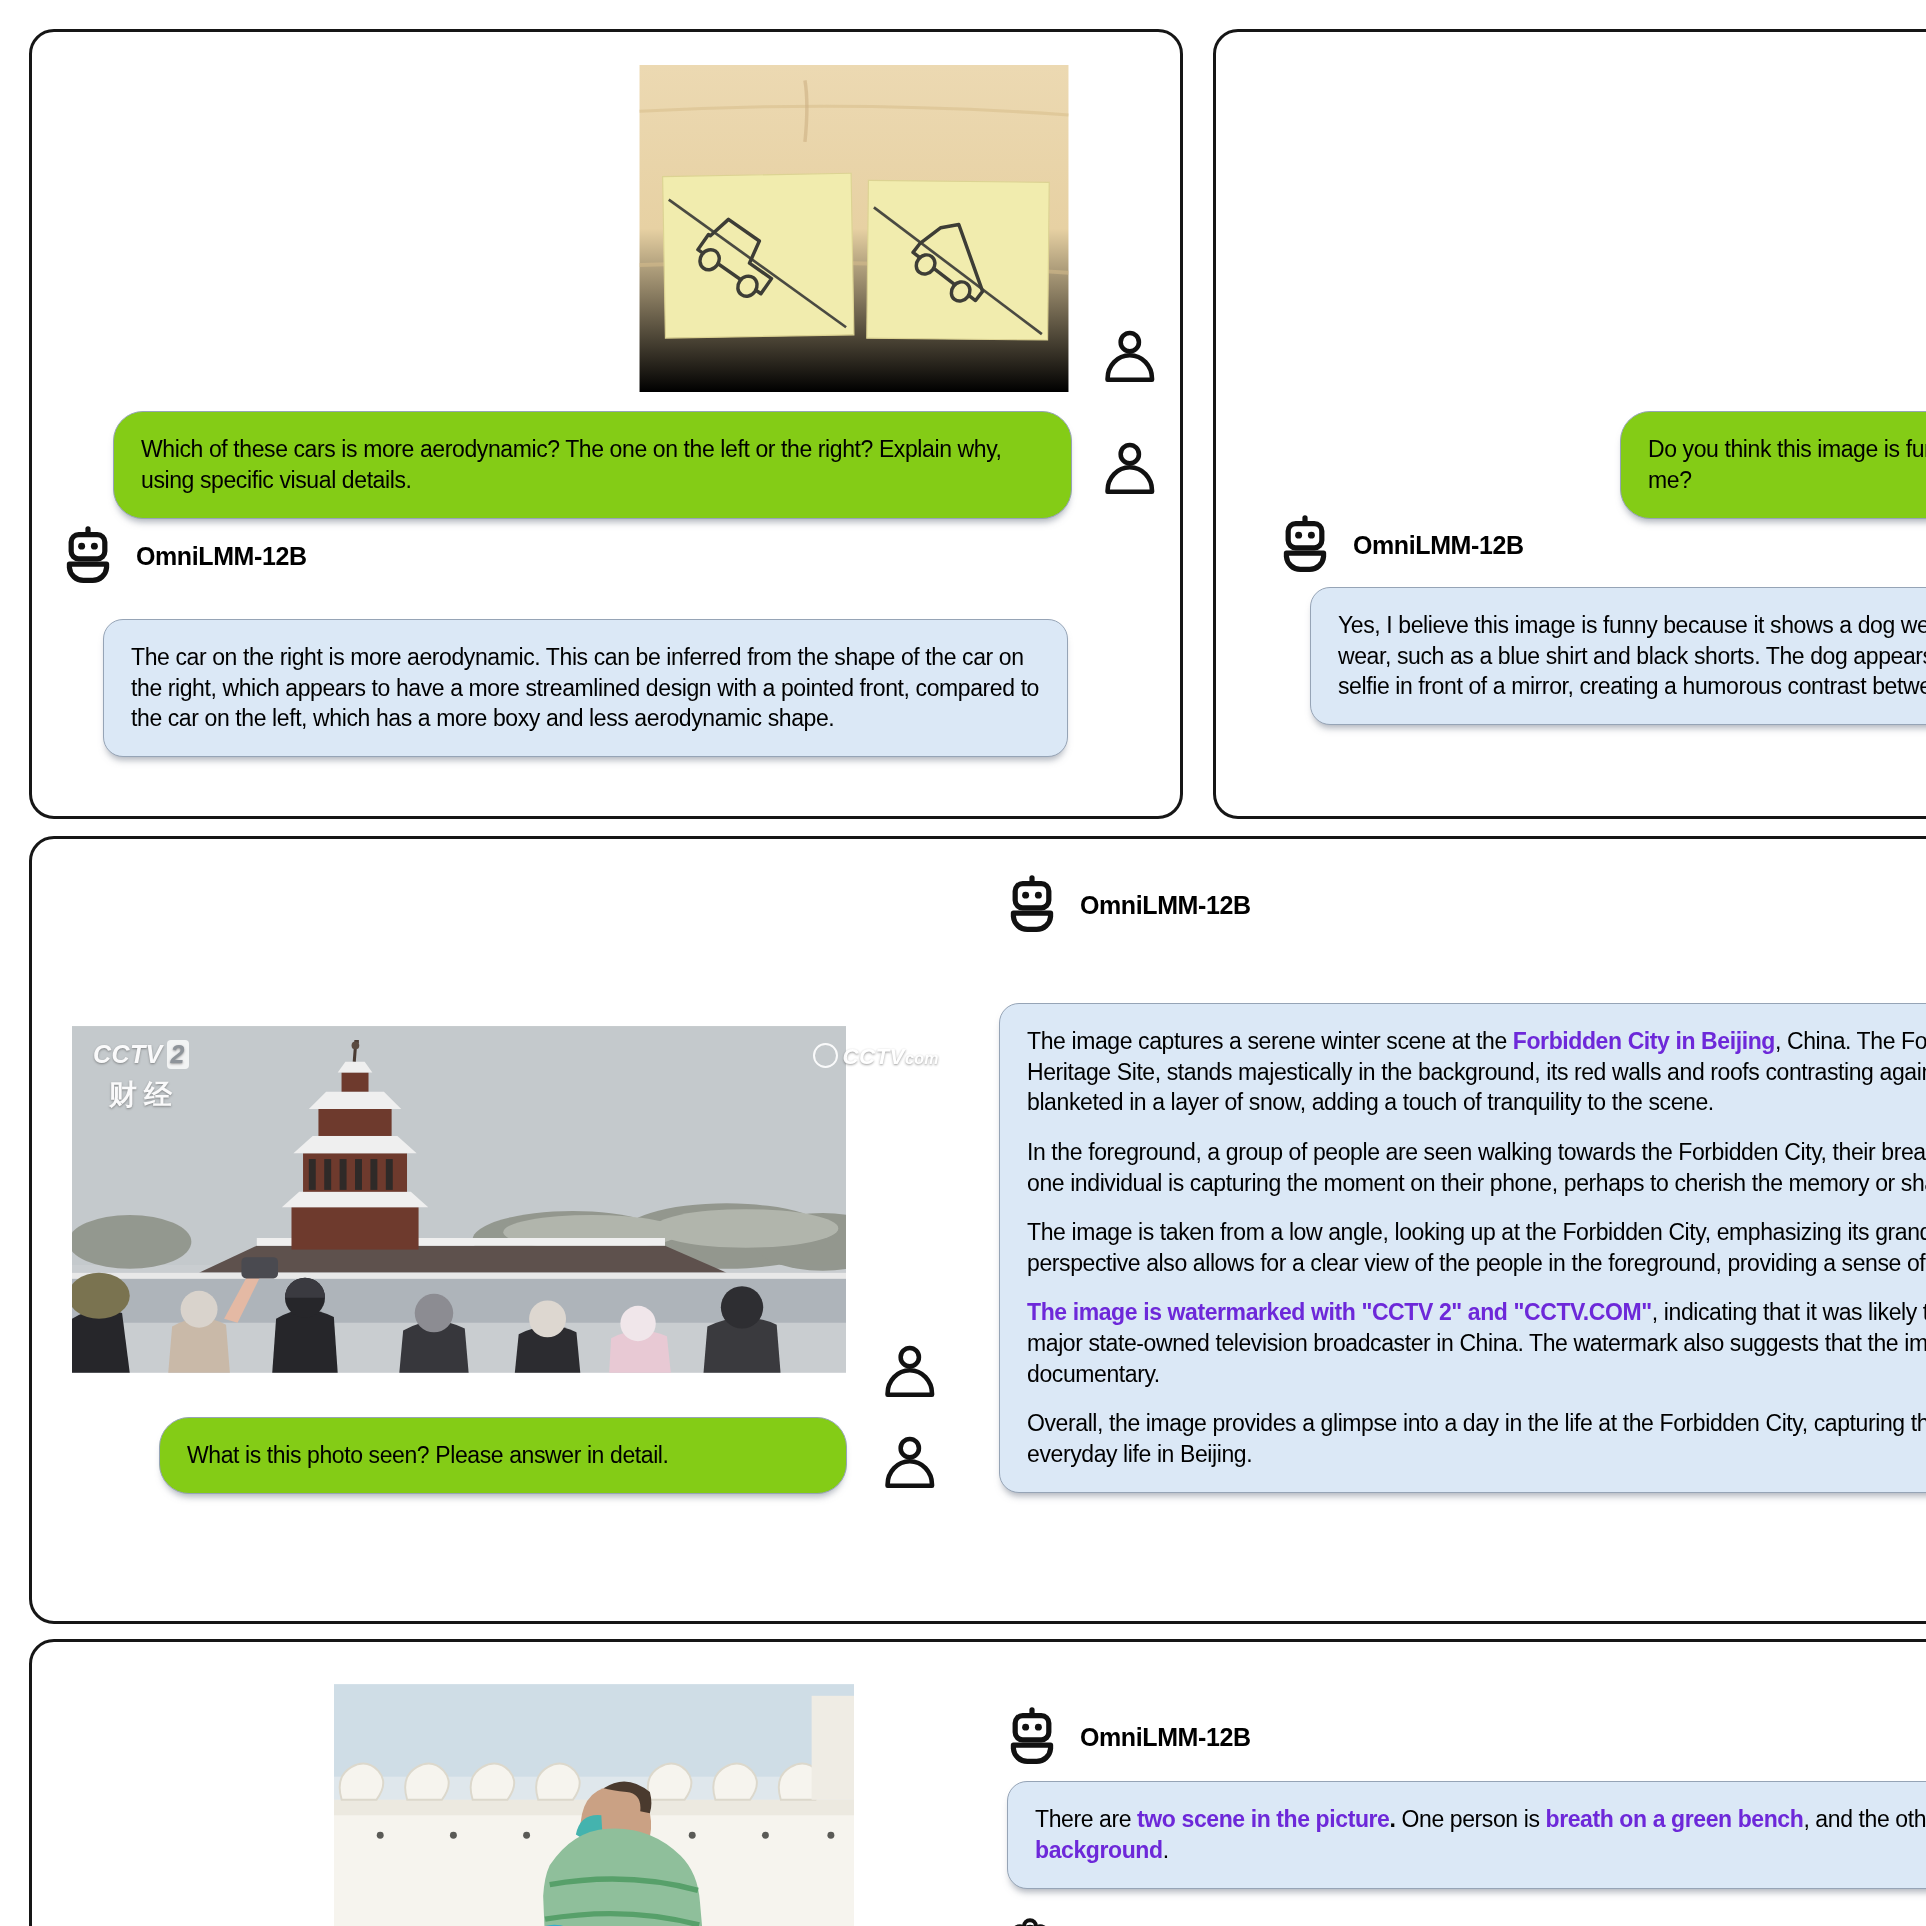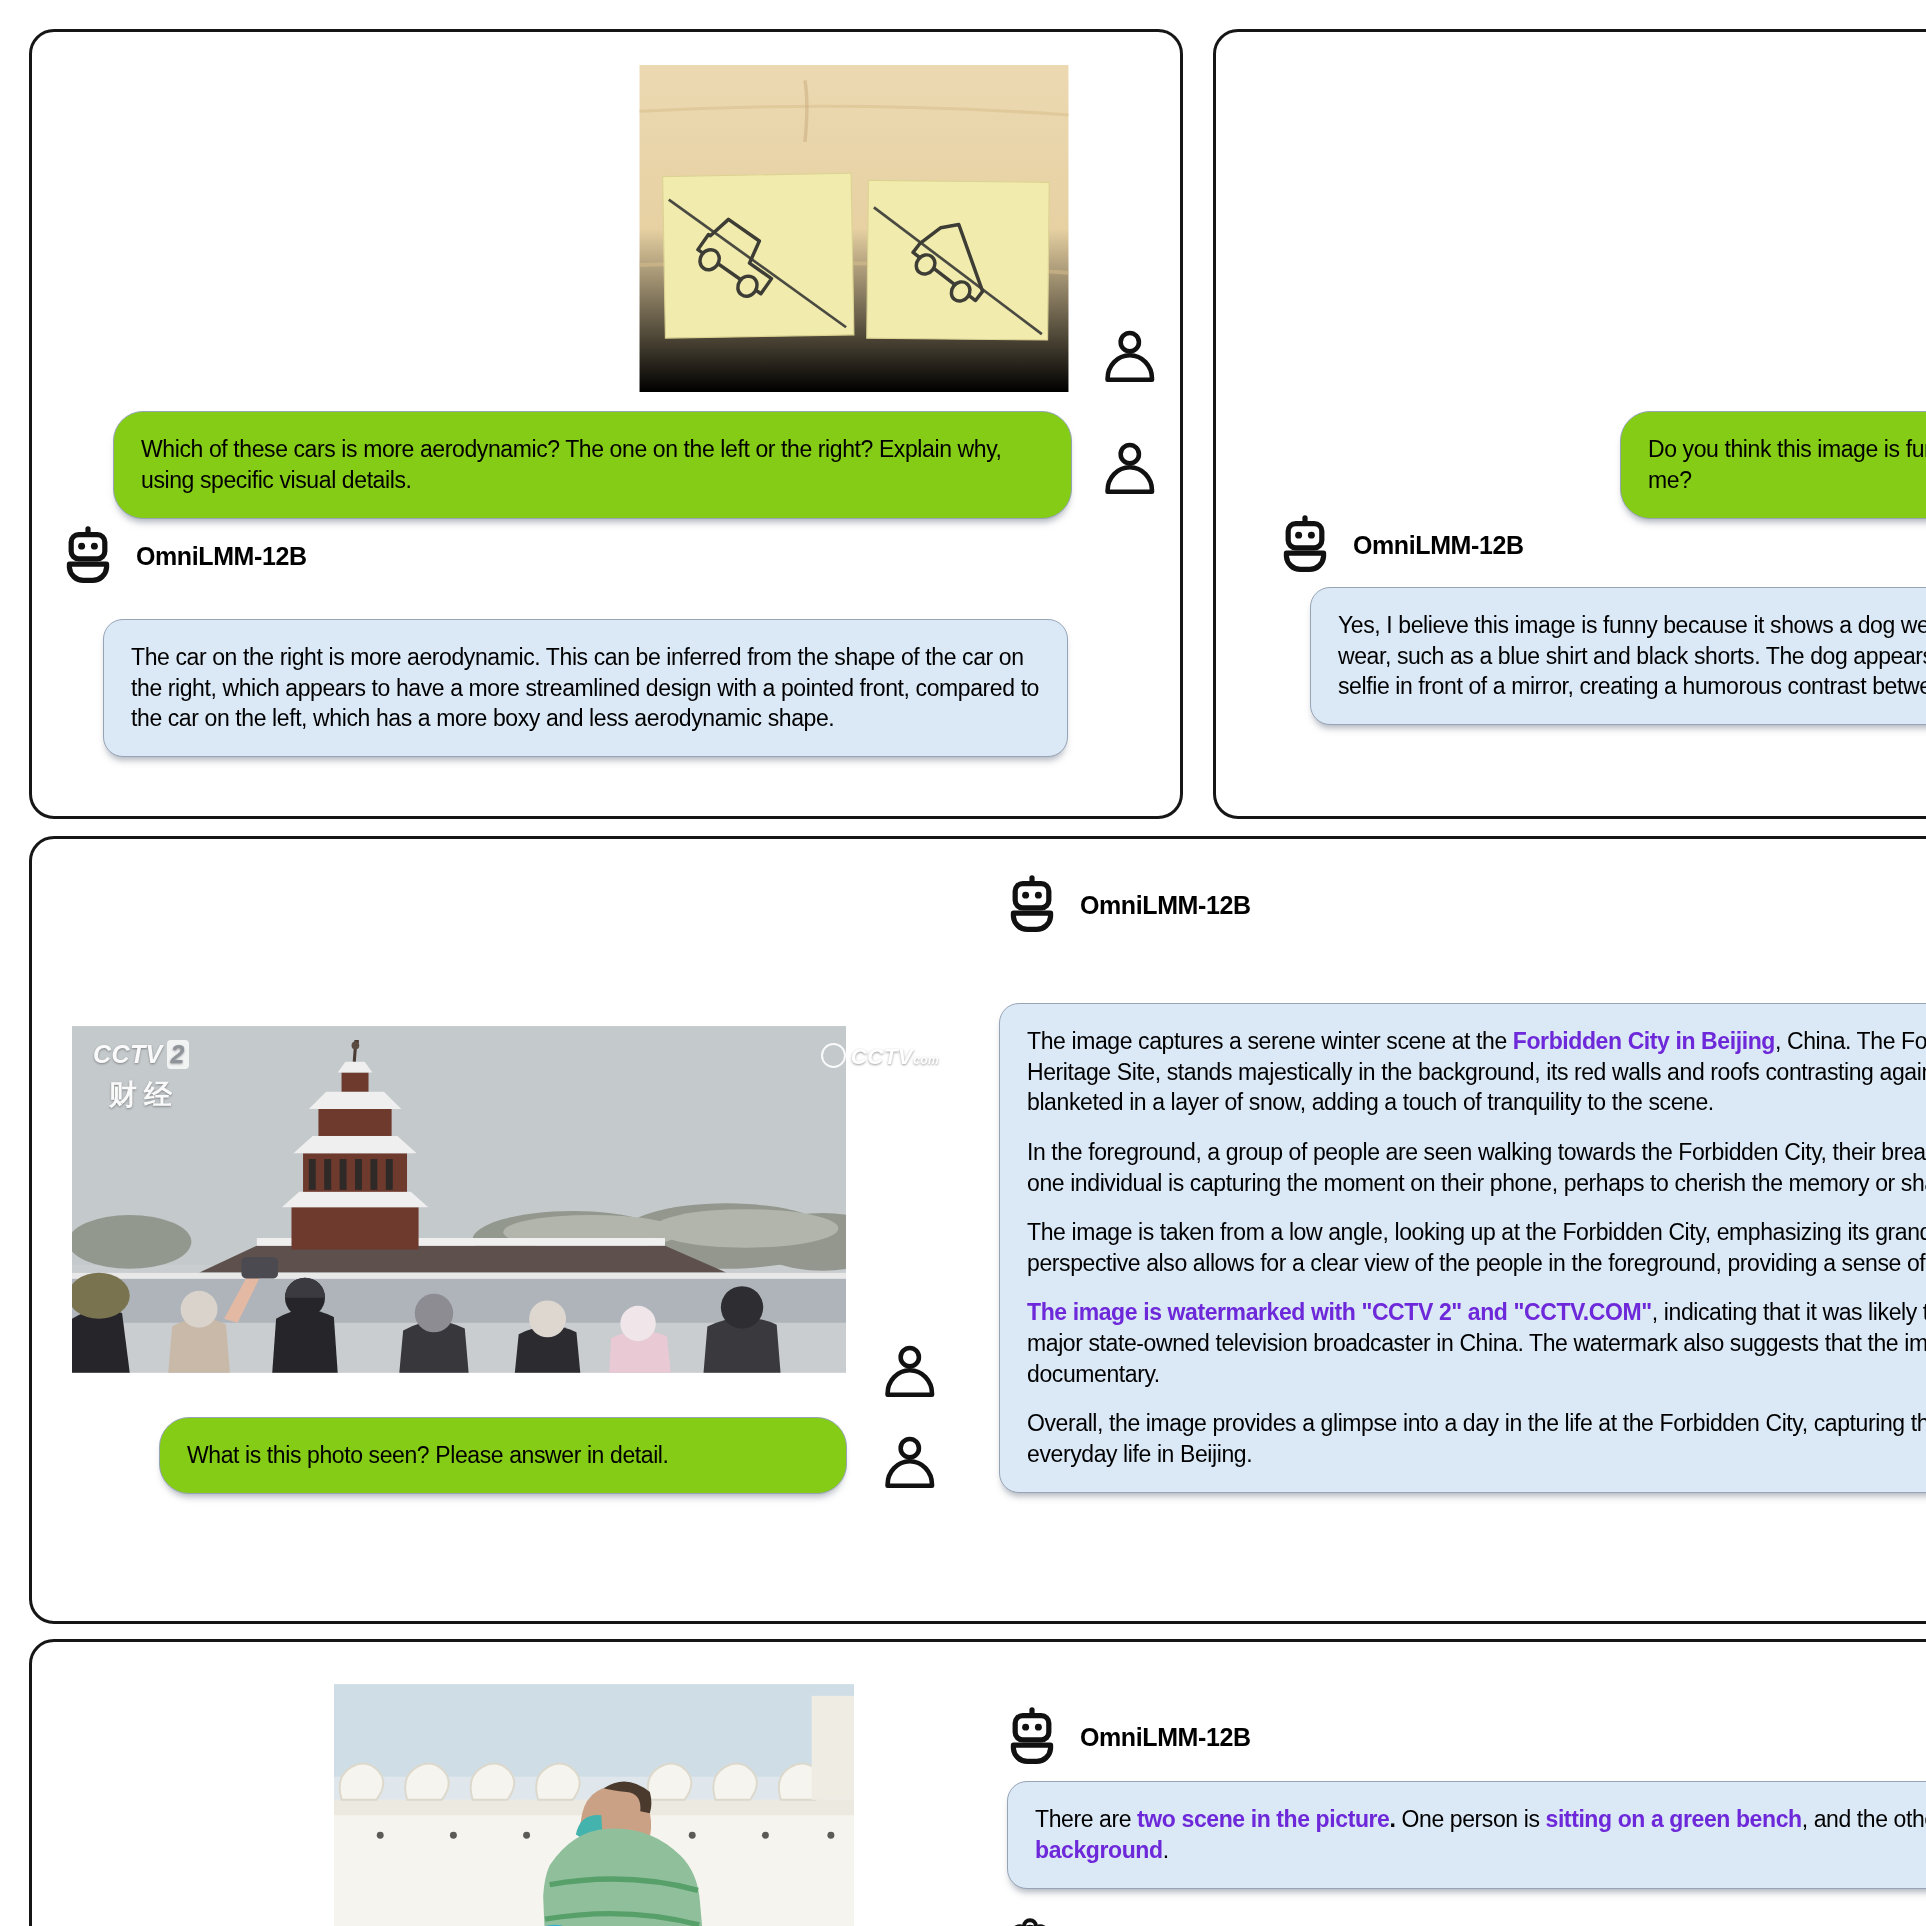--- a/index.html
+++ b/index.html
@@ -202,21 +202,21 @@
         </g>
 
       </svg>
       <div class="wm" style="left:21px;top:13.5px;font-size:25px;font-style:italic;">
         <span>CCTV</span><span class="wm-badge">2</span>
       </div>
       <div class="wm" style="left:37px;top:50px;font-size:28px;letter-spacing:7px;">
         <span>财经</span>
       </div>
       <div class="wm" style="right:27px;top:17.3px;font-size:22.3px;font-style:italic;">
-        <span style="display:inline-block;width:21px;height:21px;border:2.3px solid #fff;border-radius:50%;vertical-align:-3.9px;margin-right:4.6px;"></span><span>CCTV</span><span style="font-size:12px;">com</span>
+        <span style="display:inline-block;width:21px;height:21px;border:2.3px solid #fff;border-radius:50%;vertical-align:-3.9px;margin-right:4.6px;"></span><span>CCTV</span><span style="font-size:16px;">com</span>
       </div>
     </div>
 
     <div class="bubble bot" style="left:967px;top:164px;width:1337px;">
       <div>
           <div class="para"><span>The image captures a serene winter scene at the </span><span class="seg-g">Forbidden City in Beijing</span><span>, China. The Forbidden City, a UNESCO World Heritage Site, stands majestically in the background, its red walls and roofs contrasting against the overcast sky. The ground is blanketed in a layer of snow, adding a touch of tranquility to the scene.</span></div>
           <div class="para"><span>In the foreground, a group of people are seen walking towards the Forbidden City, their breath visible in the cold air. Among them, one individual is capturing the moment on their phone, perhaps to cherish the memory or share it with friends and family.</span></div>
           <div class="para"><span>The image is taken from a low angle, looking up at the Forbidden City, emphasizing its grandeur and historical significance. The perspective also allows for a clear view of the people in the foreground, providing a sense of scale and depth to the scene.</span></div>
           <div class="para"><span class="seg-g">The image is watermarked with "CCTV 2" and "CCTV.COM"</span><span>, indicating that it was likely taken by China Central Television, a major state-owned television broadcaster in China. The watermark also suggests that the image may be part of a news report or documentary.</span></div>
           <div class="para"><span>Overall, the image provides a glimpse into a day in the life at the Forbidden City, capturing the blend of history, culture, and everyday life in Beijing.</span></div>
@@ -326,21 +326,21 @@
         <rect x="21" y="13" width="58" height="42" rx="13" fill="#fff" stroke="#111" stroke-width="9"></rect>
         <circle cx="39" cy="33" r="6" fill="#111"></circle>
         <circle cx="61" cy="33" r="6" fill="#111"></circle>
         <path d="M18 64 H82 V70 A24 24 0 0 1 58 92 H42 A24 24 0 0 1 18 70 Z" fill="#fff" stroke="#111" stroke-width="9" stroke-linejoin="round"></path>
       </svg>
       <span class="model-name">OmniLMM-12B</span>
     </div>
 
     <div class="bubble bot" style="left:975px;top:139px;width:1339px;">
       <div>
-          <div class="para"><span>There are </span><span class="seg-g">two scene in the picture</span><span class="seg-b">. </span><span>One person is </span><span class="seg-g">sitting on a green bench</span><span>, and the other person is </span><span class="seg-g">walking in the background</span><span>.</span></div>
+          <div class="para"><span>There are </span><span class="seg-g">two scene in the picture</span><span class="seg-b">. </span><span>One person is </span><span class="seg-g">breath on a green bench</span><span>, and the other person is </span><span class="seg-g">walking in the background</span><span>.</span></div>
         </div>
     </div>
 
     <div class="model-row" style="left:971px;top:266px;">
       <svg width="54" height="58" viewBox="0 0 100 100">
         <g transform="translate(50,52)" fill="none" stroke="#111" stroke-width="7.5">
           <rect x="-11" y="-33" width="22" height="54" rx="11" transform="rotate(0)"></rect>
           <rect x="-11" y="-33" width="22" height="54" rx="11" transform="rotate(60)"></rect>
           <rect x="-11" y="-33" width="22" height="54" rx="11" transform="rotate(120)"></rect>
           <rect x="-11" y="-33" width="22" height="54" rx="11" transform="rotate(180)"></rect>

